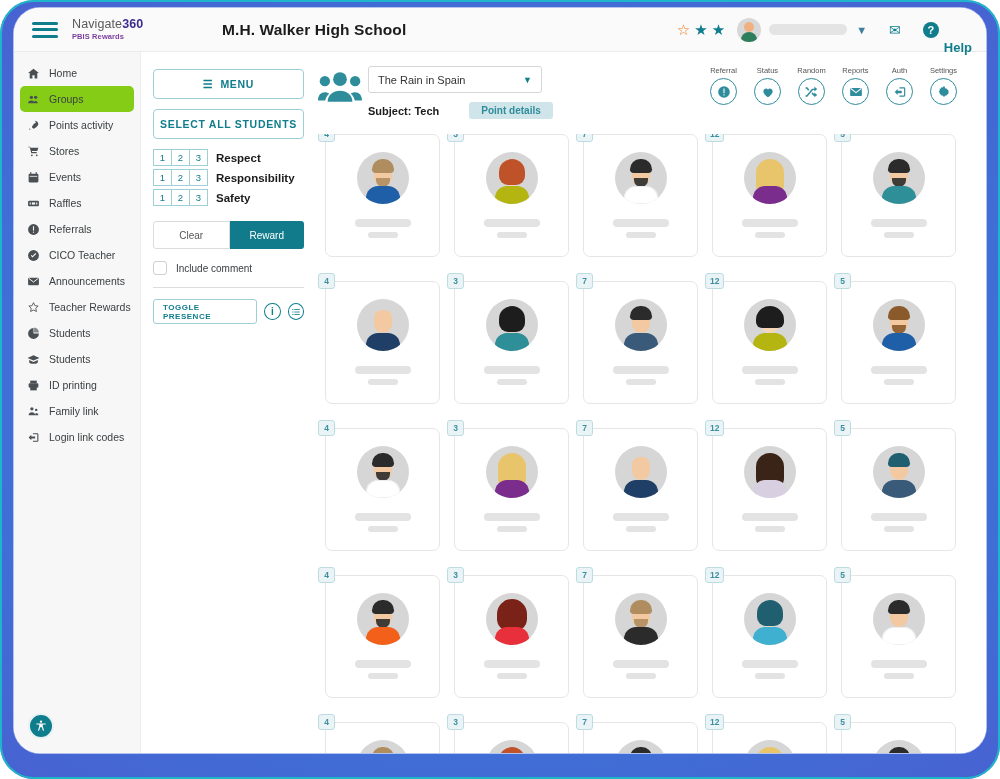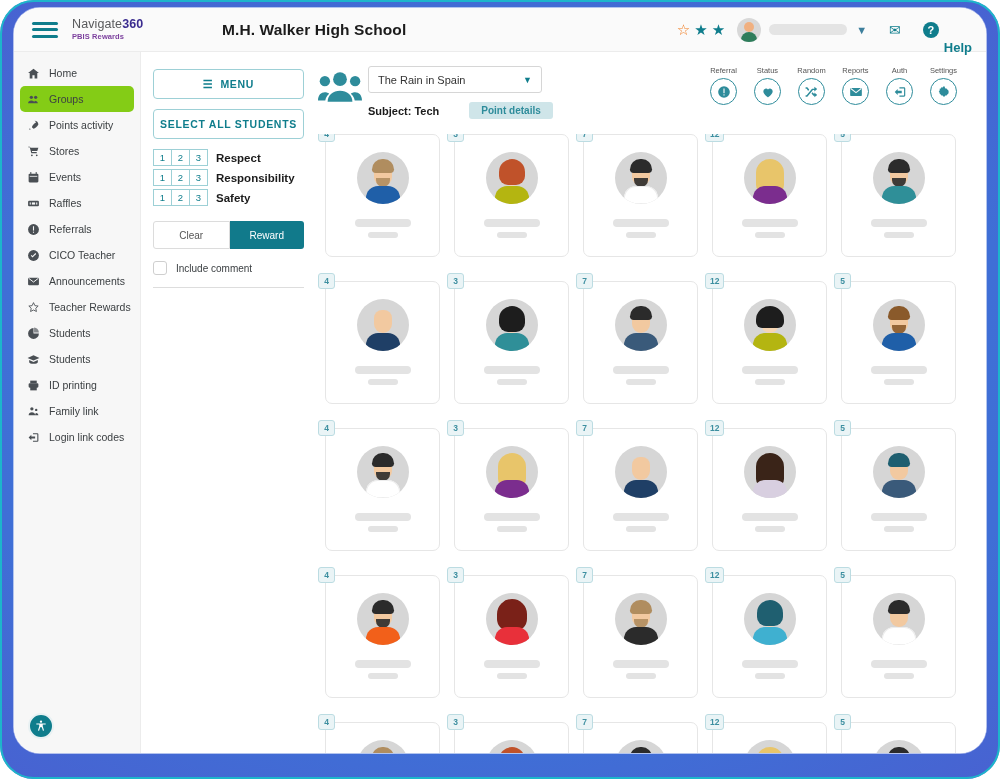--- a/index.html
+++ b/index.html
@@ -430,20 +430,36 @@
               </div>
             <div class="btn-row">
               <button class="btn-clear">Clear</button>
               <button class="btn-reward">Reward</button>
             </div>
             <div class="chk-row">
               <div class="chk"></div>
               <span class="chk-label">Include comment</span>
             </div>
             <div class="divider"></div>
+            <div class="bottom-row">
+              <div class="toggle-btn">
+                <span>TOGGLE PRESENCE</span>
+              </div>
+              <div class="circ-ico">i</div>
+              <div class="circ-ico">
+                <svg viewBox="0 0 24 24" width="10" height="10" fill="currentColor">
+                    <rect x="3" y="5" width="3" height="2"></rect>
+                    <rect x="8" y="5" width="13" height="2"></rect>
+                    <rect x="3" y="11" width="3" height="2"></rect>
+                    <rect x="8" y="11" width="13" height="2"></rect>
+                    <rect x="3" y="17" width="3" height="2"></rect>
+                    <rect x="8" y="17" width="13" height="2"></rect>
+                  </svg>
+              </div>
+            </div>
           </div>
 
           <div class="pane">
             <div class="pane-top">
               <div class="group-ico">
                 <svg viewBox="0 0 64 46">
                     <circle cx="32" cy="13" r="10"></circle>
                     <path d="M14 46c0-10 8-16 18-16s18 6 18 16z"></path>
                     <circle cx="10" cy="16" r="7.5"></circle>
                     <path d="M0 44c0-8 4.5-12 10-12 2.4 0 4.6.8 6.3 2.2C13 37 11 41 10.6 44z"></path>

